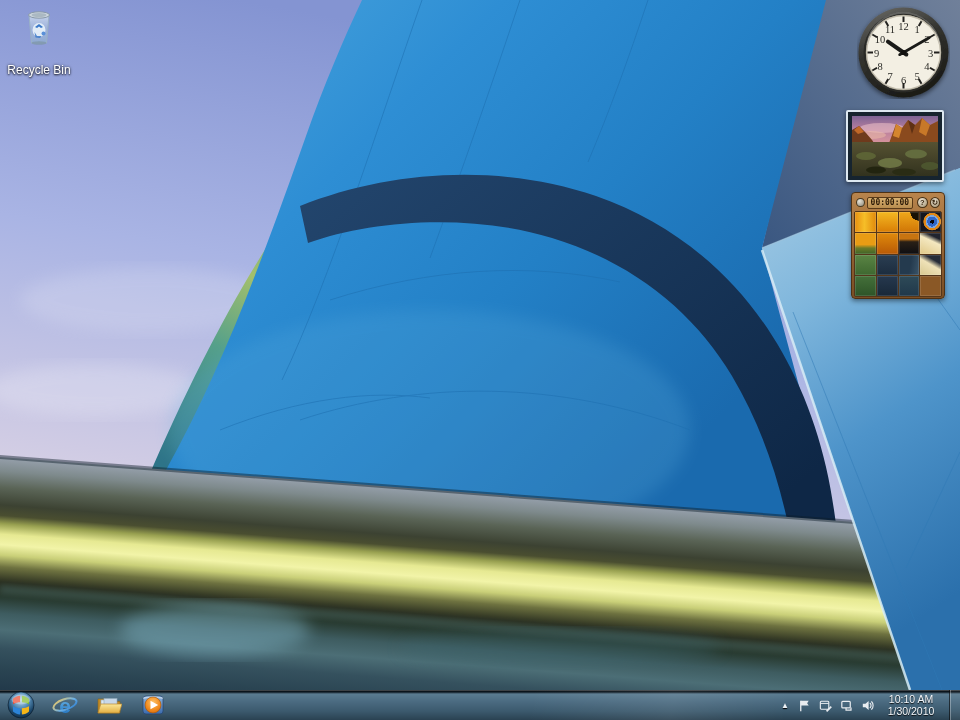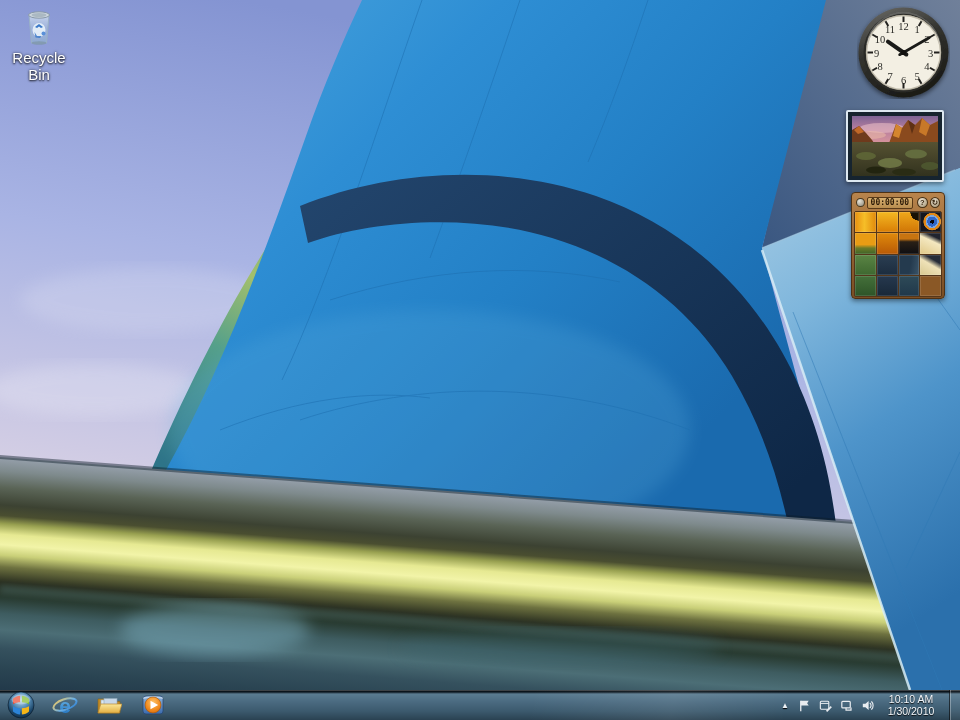--- a/index.html
+++ b/index.html
@@ -4,21 +4,21 @@
 <style>
   html,body{margin:0;padding:0;background:#000;}
   body{width:960px;height:720px;overflow:hidden;font-family:"Liberation Sans",sans-serif;}
   .screen{position:relative;width:960px;height:720px;overflow:hidden;}
   
   .desktop{position:absolute;left:0;top:0;width:960px;height:690px;}
   .wallpaper{position:absolute;left:0;top:0;width:960px;height:690px;display:block;}
   
   .bin{position:absolute;left:6px;top:6px;width:66px;text-align:center;cursor:default;}
   .bin svg{display:block;margin:0 auto;}
-  .bin .label{margin-top:1px;font-size:15px;color:#fff;text-shadow:0 1px 2px rgba(0,0,0,.85),0 0 3px rgba(0,0,0,.6);}
+  .bin .label{margin-top:15px;font-size:12px;color:#fff;text-shadow:0 1px 2px rgba(0,0,0,.85),0 0 3px rgba(0,0,0,.6);}
   
   .gadget-clock{position:absolute;left:857px;top:6px;width:93px;height:93px;}
   .gadget-photo{position:absolute;left:846px;top:110px;width:98px;height:72px;box-sizing:border-box;
     border:2px solid #dde8f0;border-radius:2px;background:#16242f;padding:4px;box-shadow:0 2px 5px rgba(0,0,0,.45);}
   .gadget-photo svg{display:block;}
   .gadget-puzzle{position:absolute;left:851px;top:192px;width:94px;height:107px;box-sizing:border-box;
     border:1px solid #4e3114;border-radius:4px;background:linear-gradient(180deg,#b8844c,#8a5a2e 70%,#7a4e24);
     box-shadow:0 2px 5px rgba(0,0,0,.45);padding:2px;}
   .pz-bar{height:15px;display:flex;align-items:center;padding:0 2px;gap:2px;}
   .pz-clock-icon{width:9px;height:9px;border-radius:50%;background:radial-gradient(circle at 35% 30%,#e8e4d8,#8a8578);border:1px solid #4a3a20;box-sizing:border-box;}

